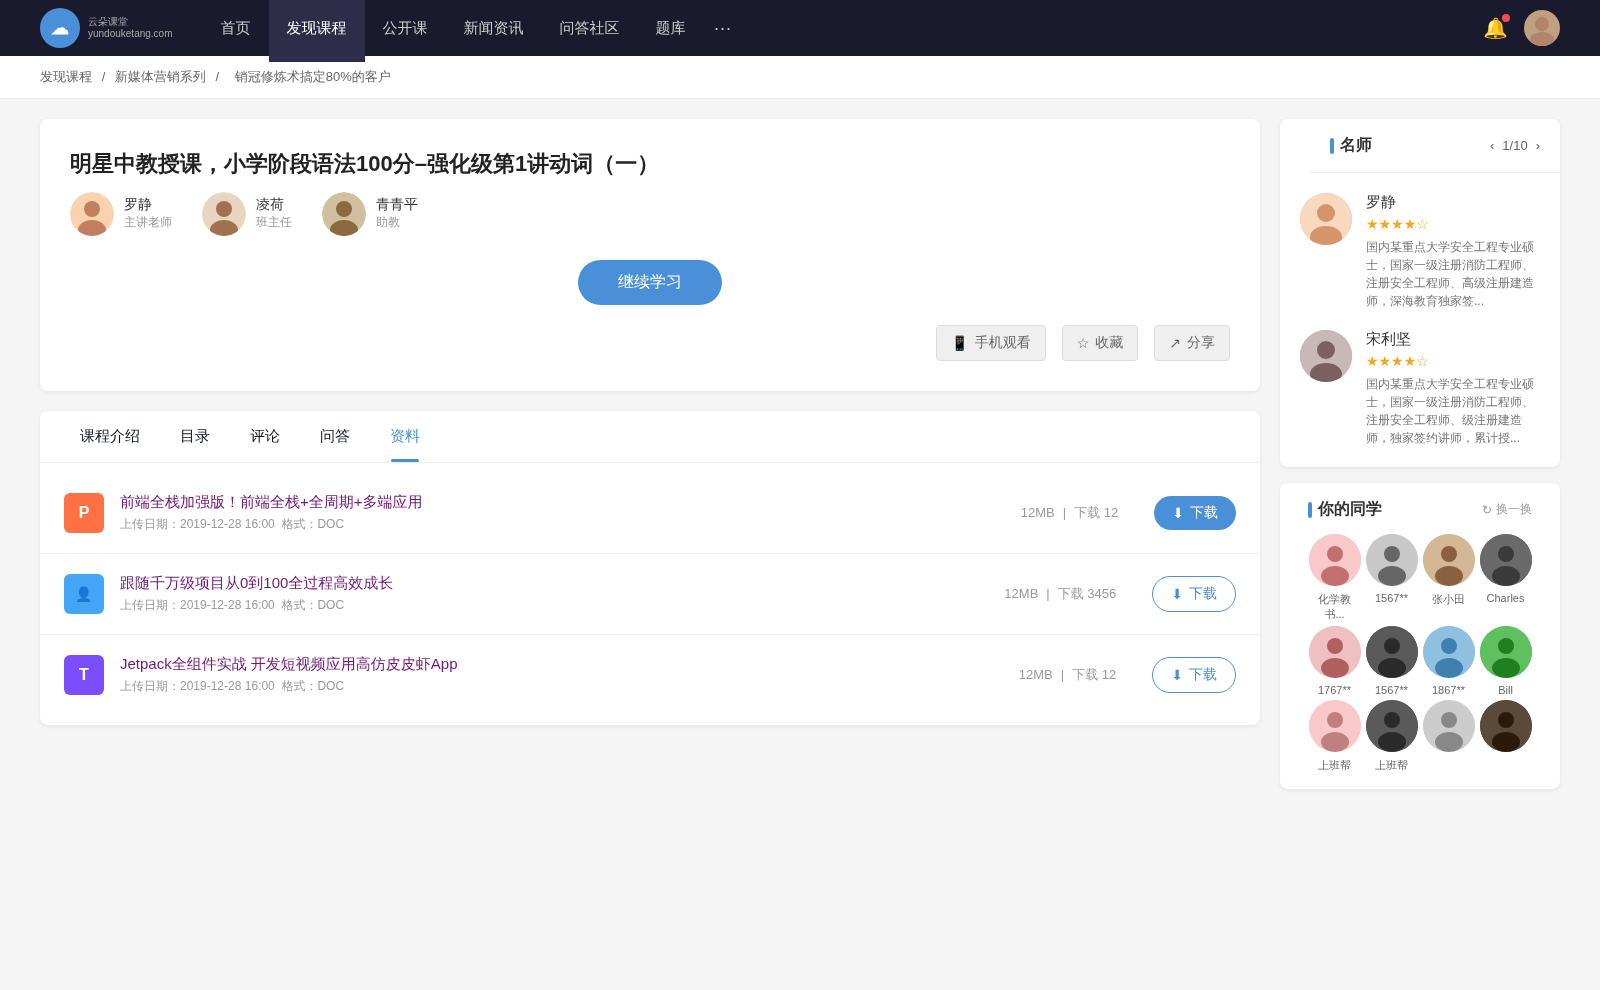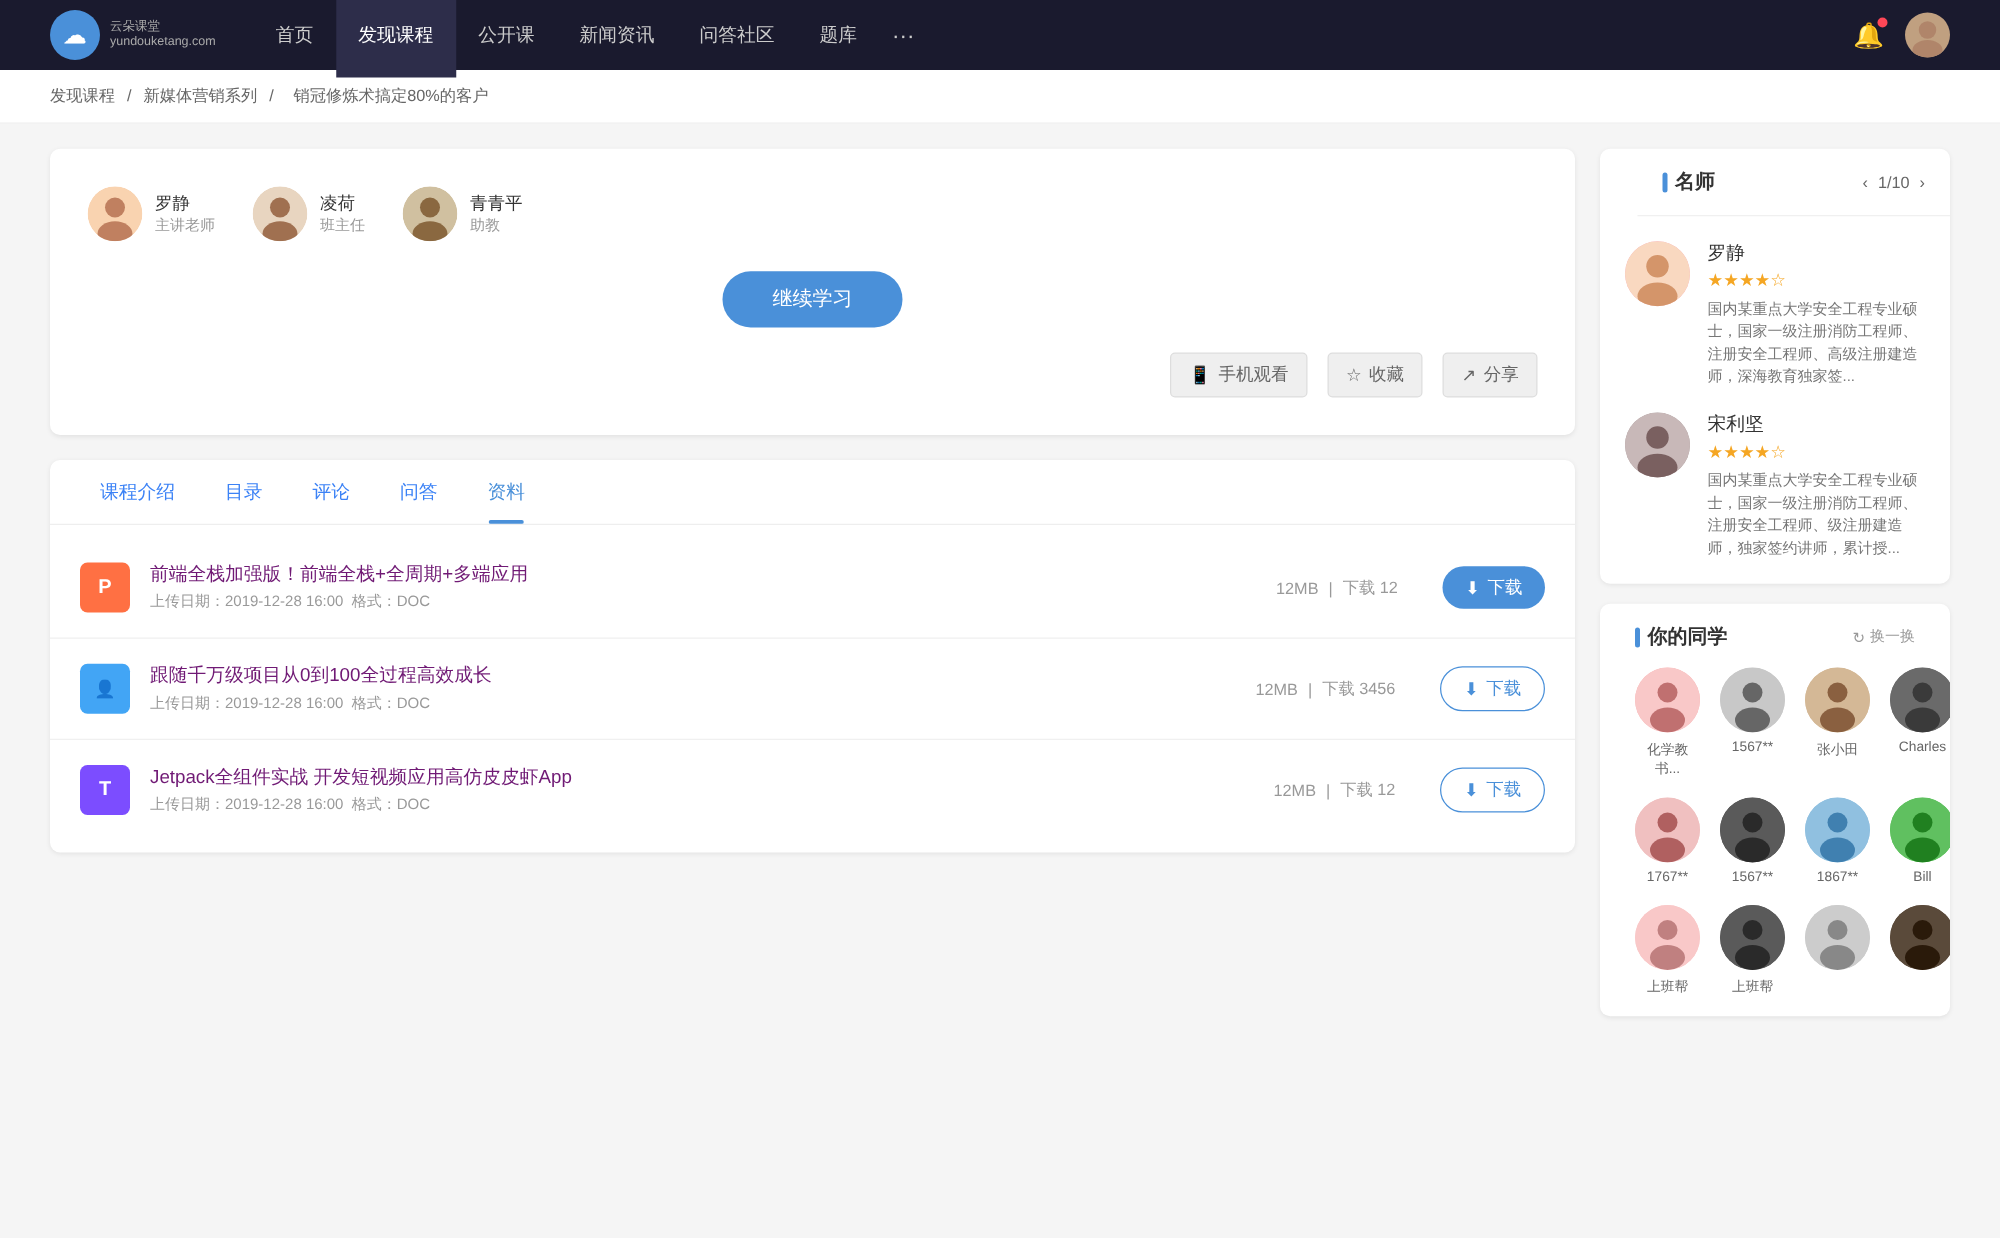--- a/index.html
+++ b/index.html
@@ -51,21 +51,21 @@
     .progress-bar { height: 4px; background: #e8e8e8; border-radius: 2px; }
     .progress-fill { height: 100%; background: #4a90d9; border-radius: 2px; }
     .course-actions { display: flex; align-items: center; gap: 20px; flex-direction: column; }
     .btn-continue { background: #4a90d9; color: white; border: none; border-radius: 24px; padding: 12px 40px; font-size: 16px; cursor: pointer; font-weight: 500; }
     .action-btns { display: flex; gap: 16px; margin-left: auto; }
     .action-btn { display: flex; align-items: center; gap: 6px; color: #666; font-size: 14px; cursor: pointer; border: 1px solid #ddd; border-radius: 4px; padding: 8px 14px; }
 
     
     .tabs-section { background: white; border-radius: 8px; box-shadow: 0 1px 4px rgba(0,0,0,0.08); overflow: hidden; }
     .tabs { display: flex; border-bottom: 1px solid #eee; padding: 0 20px; }
-    .tab { padding: 16px 20px; font-size: 15px; color: #3b82f6; cursor: pointer; position: relative; }
+    .tab { padding: 16px 20px; font-size: 15px; color: #0f172a; cursor: pointer; position: relative; }
     .tab.active { color: #4a90d9; }
     .tab.active::after { content: ''; position: absolute; bottom: 0; left: 50%; transform: translateX(-50%); width: 28px; height: 3px; background: #4a90d9; border-radius: 2px; }
 
     
     .resource-list { padding: 10px 0; }
     .resource-item { display: flex; align-items: center; padding: 20px 24px; border-bottom: 1px solid #f0f0f0; gap: 16px; }
     .resource-item:last-child { border-bottom: none; }
     .resource-icon { width: 40px; height: 40px; border-radius: 6px; display: flex; align-items: center; justify-content: center; color: white; font-size: 16px; font-weight: bold; flex-shrink: 0; }
     .icon-orange { background: #ff7043; }
     .icon-blue { background: #42a5f5; }
@@ -88,21 +88,21 @@
     .teacher-row { display: flex; gap: 14px; margin-bottom: 20px; }
     .teacher-row:last-child { margin-bottom: 0; }
     .t-avatar { width: 52px; height: 52px; border-radius: 50%; overflow: hidden; flex-shrink: 0; display: flex; align-items: center; justify-content: center; background: #f0f0f0; }
     .t-info { flex: 1; }
     .t-name { font-size: 15px; font-weight: 500; color: #333; margin-bottom: 4px; }
     .stars { color: #f5a623; font-size: 14px; margin-bottom: 6px; }
     .t-desc { font-size: 12px; color: #777; line-height: 1.5; }
     .classmates-section { padding: 16px 28px; }
     .classmates-header { display: flex; align-items: center; justify-content: space-between; margin-bottom: 14px; }
     .refresh-btn { color: #999; font-size: 12px; cursor: pointer; display: flex; align-items: center; gap: 4px; }
-    .classmates-grid { display: grid; grid-template-columns: repeat(4, 1fr); gap: 16px; }
+    .classmates-grid { display: grid; grid-template-columns: repeat(4, 1fr); gap: 4px; }
     .classmate { display: flex; flex-direction: column; align-items: center; gap: 6px; }
     .classmate-avatar { width: 52px; height: 52px; border-radius: 50%; overflow: hidden; background: #e0e0e0; display: flex; align-items: center; justify-content: center; }
     .classmate-name { font-size: 11px; color: #666; text-align: center; }
 
     
     .av-pink { background: #f8b4b4; }
     .av-gray { background: #9e9e9e; }
   </style>
 </head>
 <body>
@@ -144,20 +144,21 @@
   <a href="#">新媒体营销系列</a>
   <span> / </span>
   <span>销冠修炼术搞定80%的客户</span>
 </div>
 
 <div class="main">
 
   <div class="content">
 
     <div class="course-card">
+      <h1 class="course-title">明星中教授课，小学阶段语法100分–强化级第1讲动词（一）</h1>
       <div class="teachers">
         <div class="teacher">
           <div class="teacher-avatar">
             <svg width="44" height="44" viewBox="0 0 44 44">
                 <circle cx="22" cy="22" r="22" fill="#f9d3b0"></circle>
                 <circle cx="22" cy="17" r="8" fill="#c08060"></circle>
                 <ellipse cx="22" cy="38" rx="14" ry="10" fill="#c08060"></ellipse>
               </svg>
           </div>
           <div class="teacher-info">

